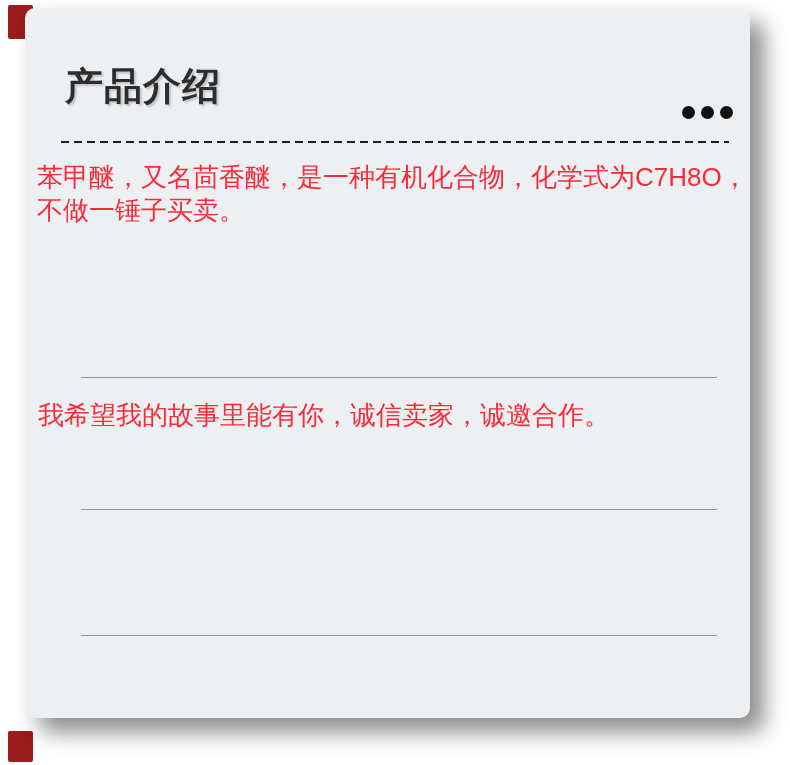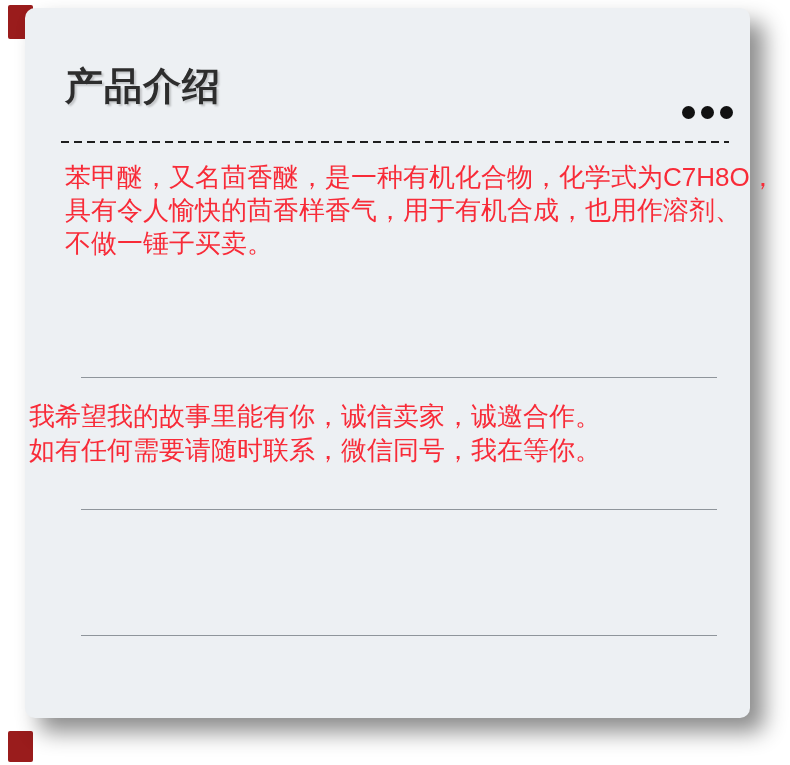--- a/index.html
+++ b/index.html
@@ -75,23 +75,23 @@
   }
 
   .para {
     position: absolute;
     left: 12px;
     width: 702px;
     color: #f82b38;
     font-size: 26px;
     font-weight: 400;
   }
-  .para.intro { top: 153px; margin-left: 28px; }
+  .para.intro { top: 153px; }
   .para.intro .text-line { line-height: 33px; }
-  .para.message { top: 391px; left: 4px; }
+  .para.message { top: 391px; left: 13px; font-family: Liberation Serif, serif; }
   .para.message .text-line { line-height: 34px; }
   .text-line { white-space: nowrap; }
 
   .hairline {
     position: absolute;
     left: 56px;
     width: 636px;
     height: 0;
     border-top: 1.5px solid #8f959b;
   }
@@ -114,28 +114,26 @@
     <div class="dots">
       <span class="dot"></span>
       <span class="dot"></span>
       <span class="dot"></span>
     </div>
 
     <div class="dashed-divider"></div>
 
     <div class="para intro">
       <div class="text-line">苯甲醚，又名茴香醚，是一种有机化合物，化学式为C7H8O，</div>
-      <div class="text-line">具有令人愉快的茴香样香气，用于有机合成，也用作溶剂、</div>
       <div class="text-line">不做一锤子买卖。</div>
     </div>
 
     <div class="hairline h1"></div>
 
     <div class="para message">
       <div class="text-line">我希望我的故事里能有你，诚信卖家，诚邀合作。</div>
-      <div class="text-line">如有任何需要请随时联系，微信同号，我在等你。</div>
     </div>
 
     <div class="hairline h2"></div>
     <div class="hairline h3"></div>
 
   </div>
 </div>
 
 </body></html>

